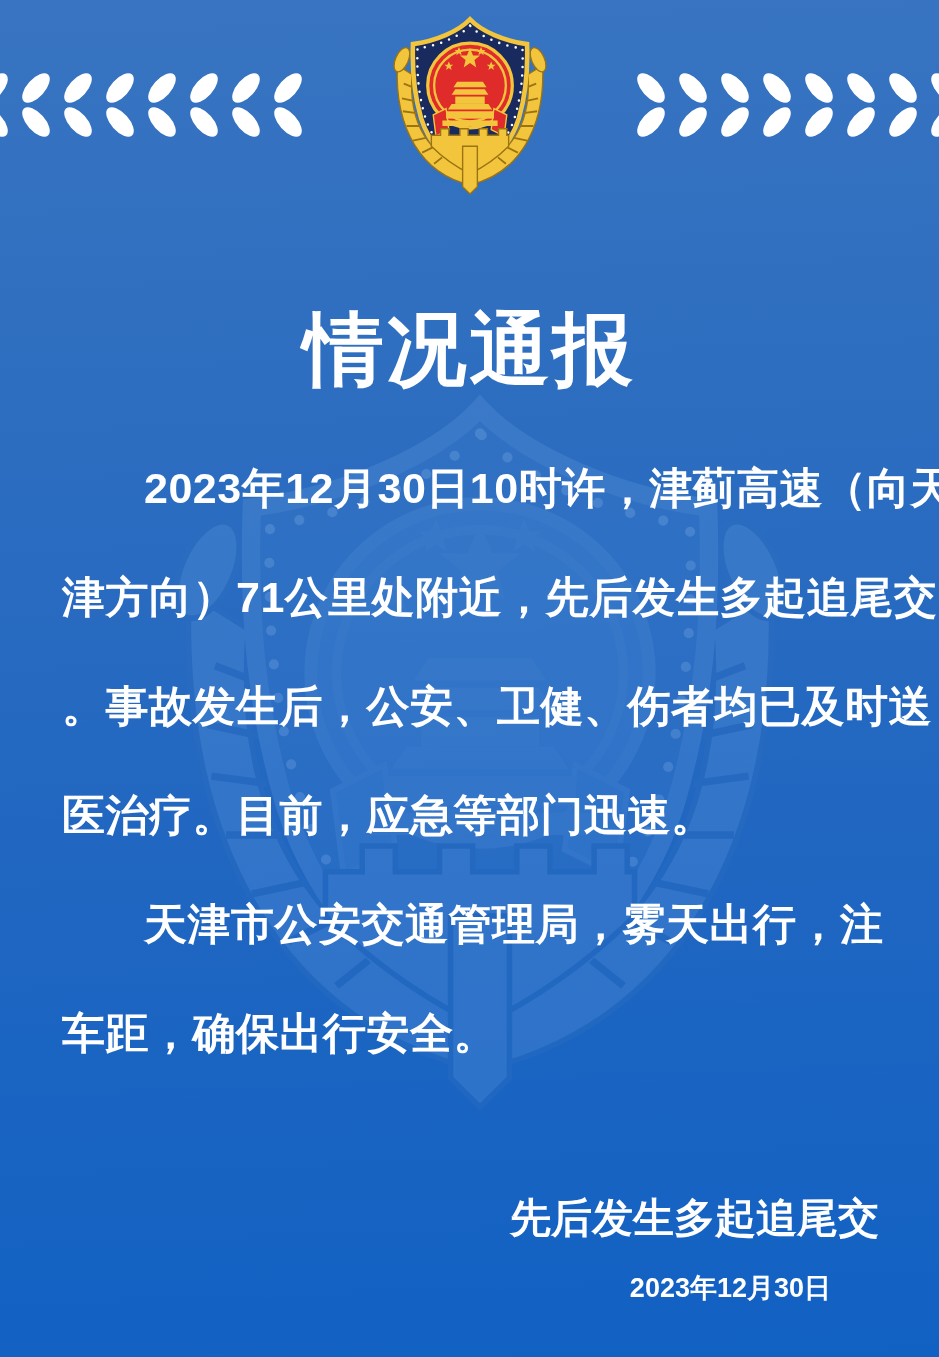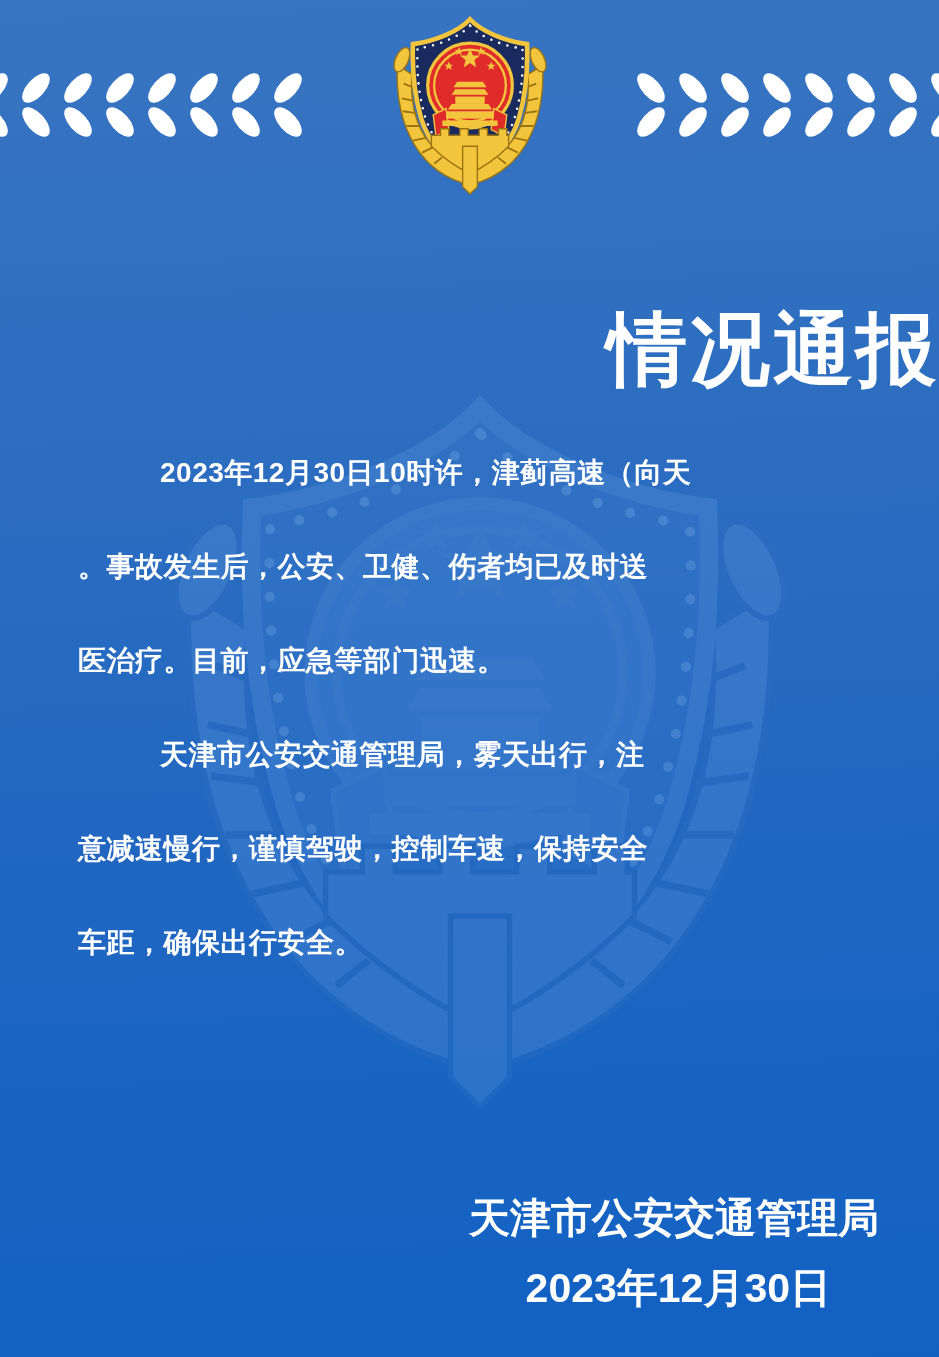--- a/index.html
+++ b/index.html
@@ -30,33 +30,33 @@
     --dots:#ffffff;
   }
   
   .watermark{
     position:absolute;left:112px;top:356px;width:736px;height:774px;
     opacity:.30;pointer-events:none;
     --gold:#5d97dd;--goldD:#2f6fc0;--navy:#3c7ccc;--red:#4f8fd8;--dots:#8ab8ec;
   }
   .watermark svg{display:block;width:100%;height:100%;}
   .title{
-    position:absolute;top:250px;left:0;width:100%;text-align:right;
+    position:absolute;top:250px;left:0;width:100%;text-align:center;
     font-family:"Liberation Serif","DejaVu Serif",serif;
     font-weight:700;font-size:80px;line-height:92px;letter-spacing:3px;
   }
   .body-block{position:absolute;left:62px;top:412px;right:56px;}
   .line{
-    font-size:28px;font-weight:700;line-height:66px;height:66px;
-    letter-spacing:.5px;white-space:nowrap;margin-left:16px;
+    font-size:43px;font-weight:700;line-height:66px;height:66px;
+    letter-spacing:.5px;white-space:nowrap;
   }
   .line.indent{padding-left:82px;}
   .signature{position:absolute;right:60px;top:1185px;text-align:right;}
   .sig-agency{font-size:41px;font-weight:700;line-height:66px;white-space:nowrap;}
-  .sig-date{font-size:41px;font-weight:700;line-height:66px;padding-right:48px;margin-top:4px;white-space:nowrap;}
+  .sig-date{font-size:27px;font-weight:700;line-height:66px;padding-right:48px;margin-top:4px;white-space:nowrap;}
   .defs-holder{position:absolute;width:0;height:0;overflow:hidden;}
 </style>
 </head>
 <body>
 
 <svg class="defs-holder" aria-hidden="true">
   <defs>
     <path id="star" d="M0,-10 L2.9,-3.1 L9.5,-3.1 L4.2,1.2 L5.9,8.1 L0,4 L-5.9,8.1 L-4.2,1.2 L-9.5,-3.1 L-2.9,-3.1 Z"></path>
     <g id="chevg" class="chev">
       <ellipse cx="18" cy="18" rx="9" ry="18" transform="rotate(42 18 18)"></ellipse>
@@ -145,25 +145,25 @@
   <div class="watermark">
     <svg viewBox="0 0 200 210">
         <use href="#badge-art"></use>
       </svg>
   </div>
 
   <h1 class="title">情况通报</h1>
 
   <div class="body-block">
     <p class="line indent">2023年12月30日10时许，津蓟高速（向天</p>
+    <p class="line">津方向）71公里处附近，先后发生多起追尾交</p>
     <p class="line">。事故发生后，公安、卫健、伤者均已及时送</p>
     <p class="line">医治疗。目前，应急等部门迅速。</p>
     <p class="line indent">天津市公安交通管理局，雾天出行，注</p>
-    <p class="line">意减速慢行，谨慎驾驶，控制车速，保持安全</p>
     <p class="line">车距，确保出行安全。</p>
   </div>
 
   <div class="signature">
-    <div class="sig-agency">天津市公安交通管理局</div>
+    <div class="sig-agency">先后发生多起追尾交</div>
     <div class="sig-date">2023年12月30日</div>
   </div>
 
 </div>
 
 </body></html>

